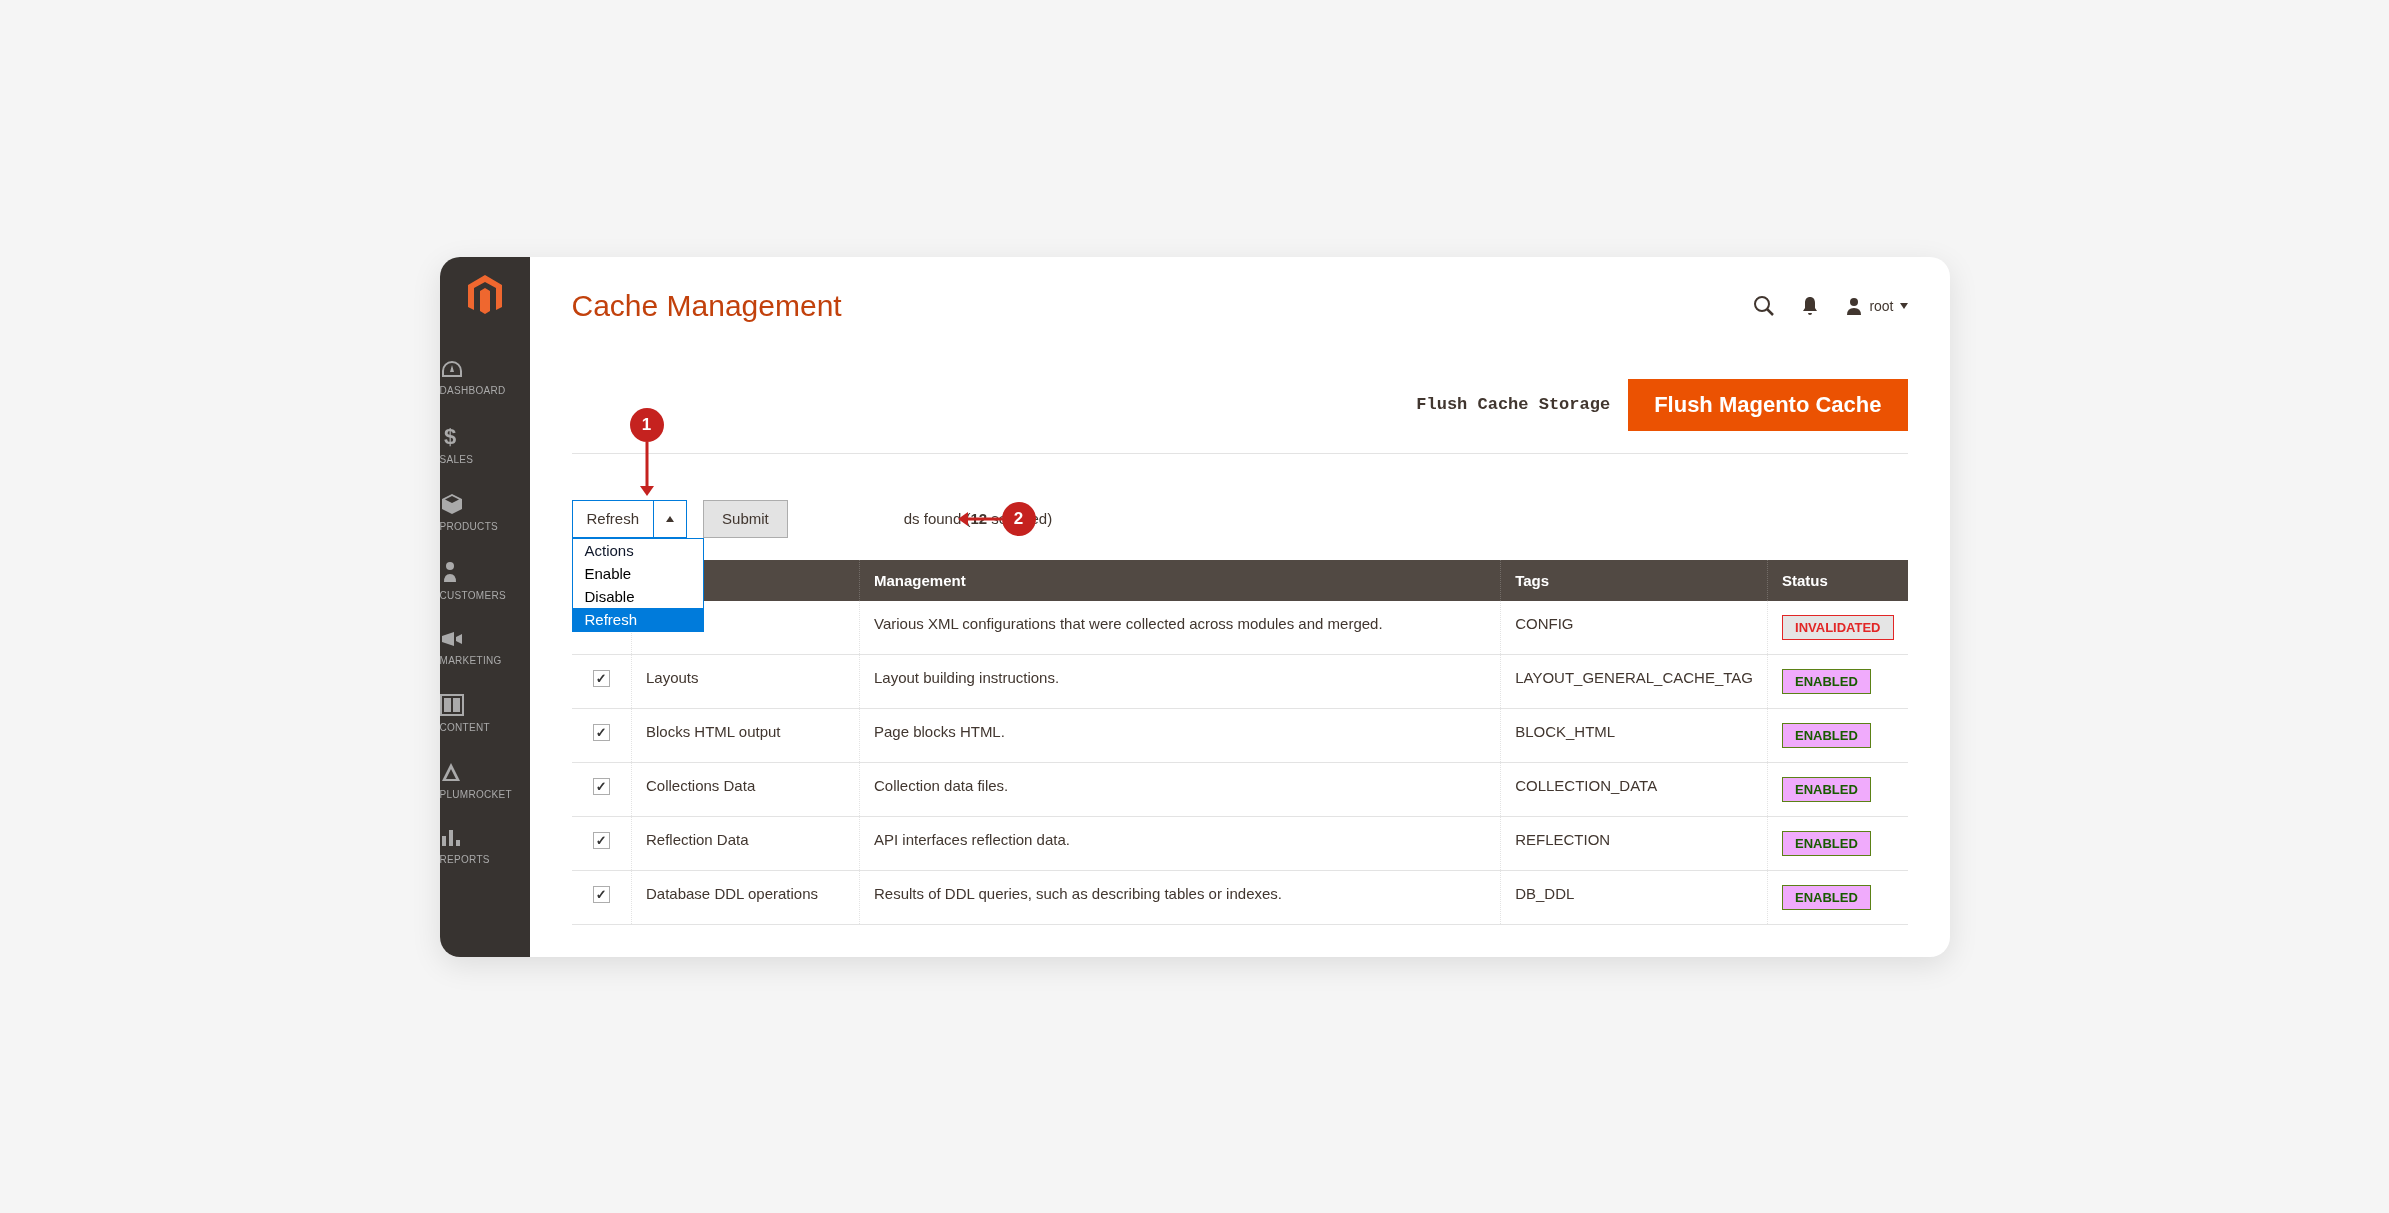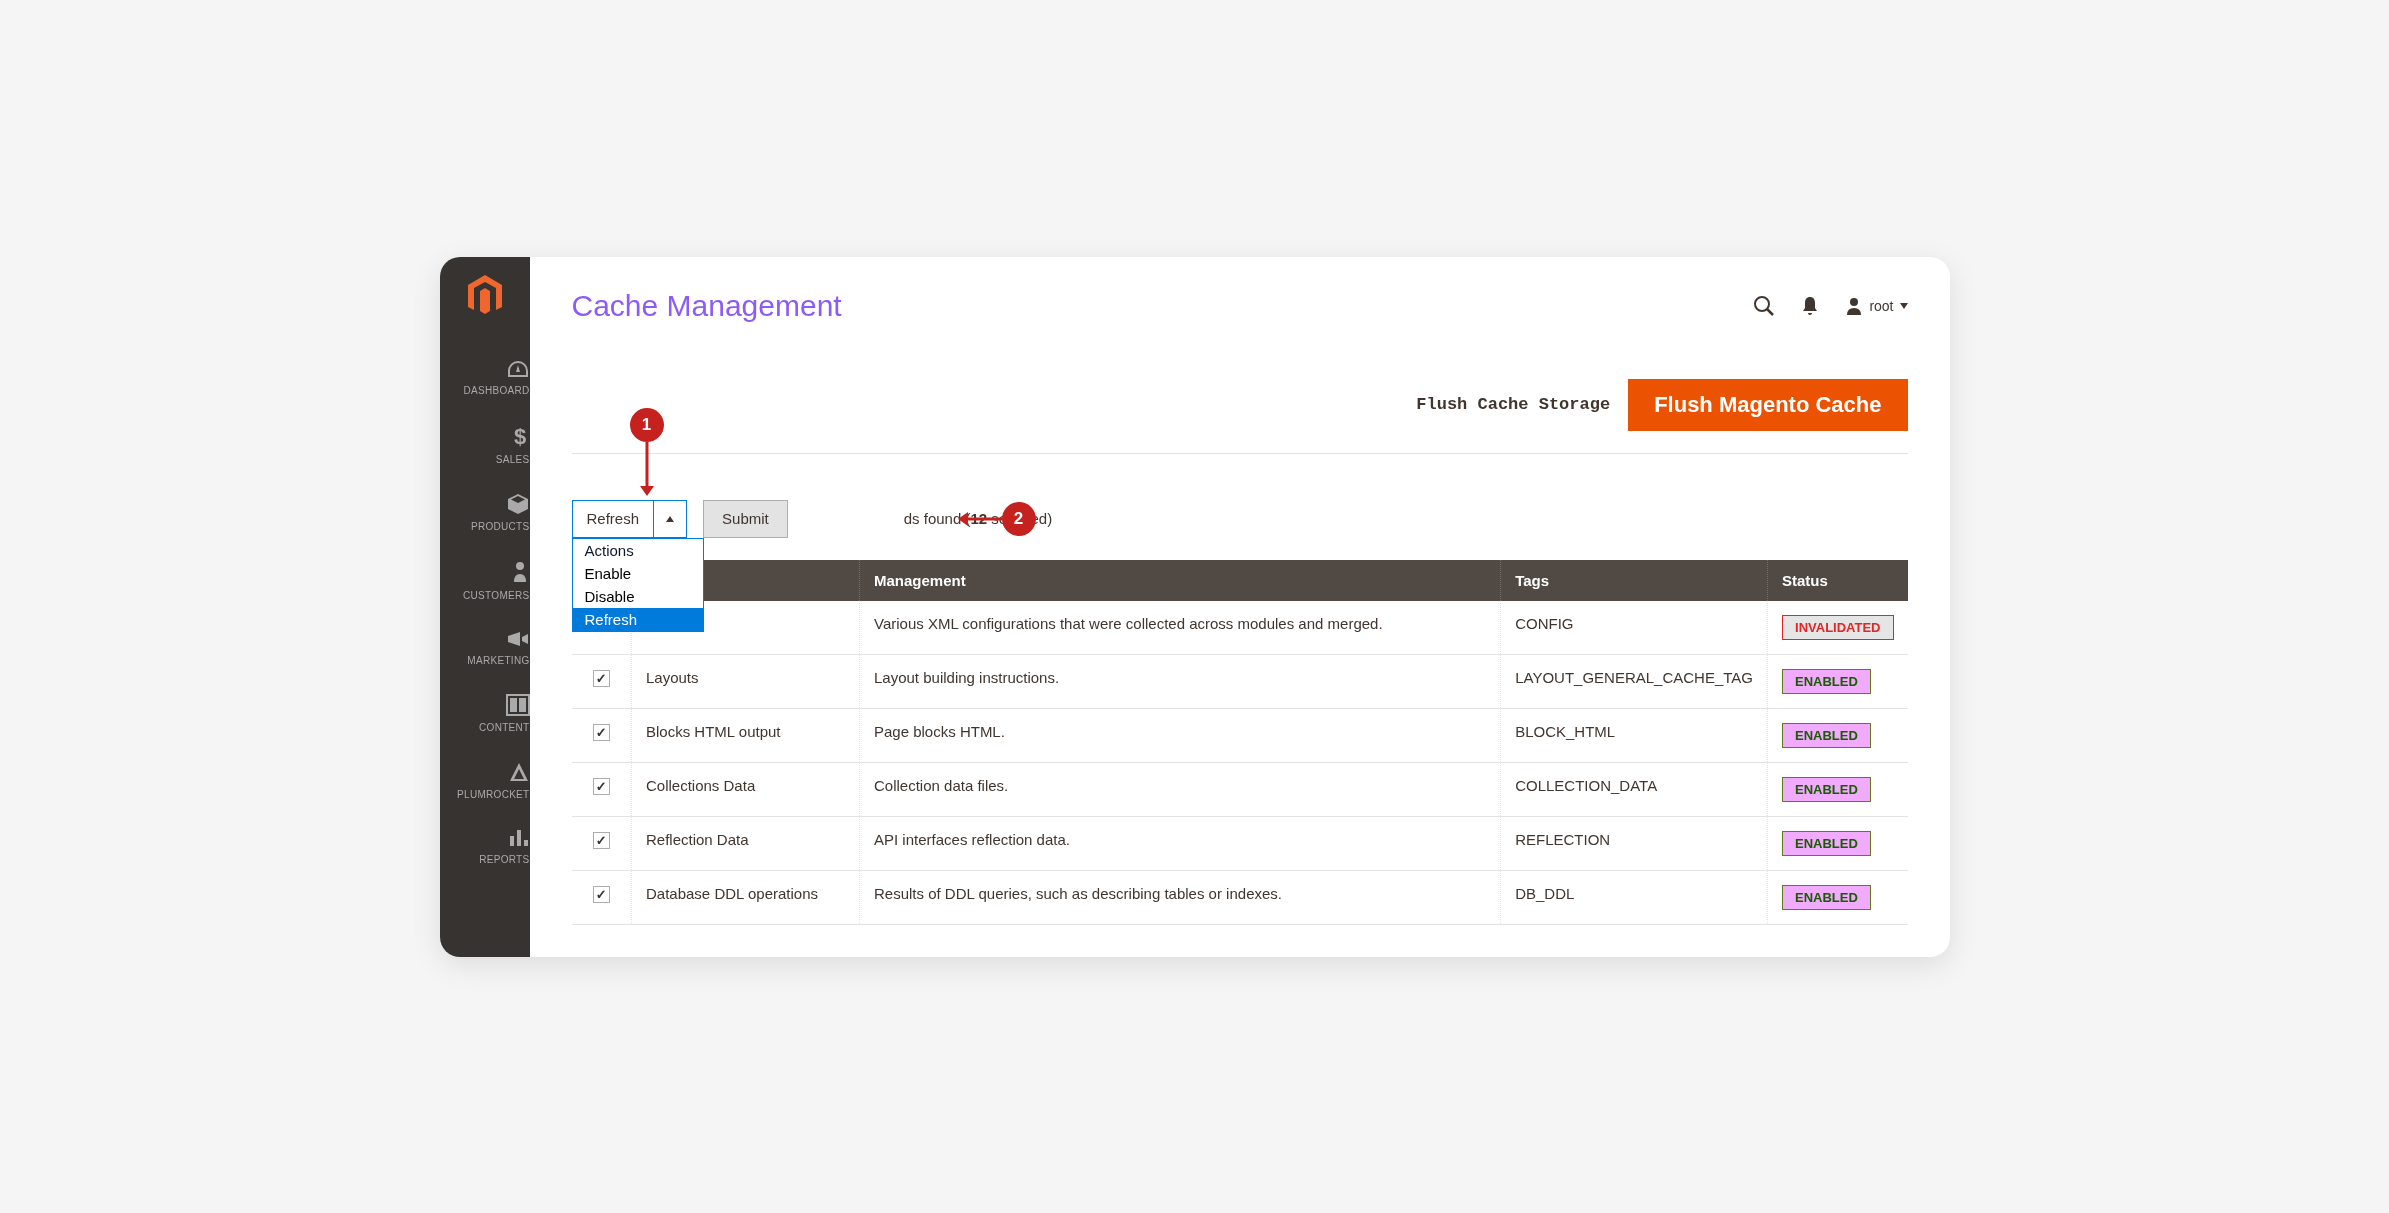--- a/index.html
+++ b/index.html
@@ -1,25 +1,25 @@
 <!DOCTYPE html>
 <html><head>
 <meta charset="utf-8">
 <style>
 * { margin: 0; padding: 0; box-sizing: border-box; }
 body { font-family: 'Helvetica Neue', Arial, sans-serif; background: #f5f5f5; display: flex; justify-content: center; align-items: center; min-height: 100vh; padding: 40px; }
 .window { width: 1510px; background: #fff; border-radius: 20px; overflow: hidden; box-shadow: 0 8px 30px rgba(0,0,0,0.1); display: flex; position: relative; }
 .sidebar { width: 90px; background: #373330; display: flex; flex-direction: column; align-items: center; padding: 18px 0; }
 .logo { margin-bottom: 24px; color: #ef672f; }
-.nav-item { display: flex; flex-direction: column; align-items: flex-end; color: #aaa; padding: 14px 0; cursor: pointer; width: 100%; }
+.nav-item { display: flex; flex-direction: column; align-items: flex-start; color: #aaa; padding: 14px 0; cursor: pointer; width: 100%; }
 .nav-item svg { margin-bottom: 6px; }
 .nav-label { font-size: 10px; text-align: center; letter-spacing: 0.3px; }
 .main { flex: 1; padding: 32px 42px; position: relative; }
 .header-row { display: flex; justify-content: space-between; align-items: center; margin-bottom: 56px; }
-.page-title { font-size: 30px; font-weight: 400; color: #8b5cf6; }
+.page-title { font-size: 30px; font-weight: 400; color: #c2410c; }
 .header-icons { display: flex; align-items: center; gap: 26px; }
 .header-icons svg { cursor: pointer; }
 .user-dropdown { display: flex; align-items: center; gap: 6px; cursor: pointer; font-size: 14px; color: #41362f; }
 .action-bar { display: flex; justify-content: flex-end; align-items: center; gap: 18px; padding-bottom: 22px; border-bottom: 1px solid #e3e3e3; margin-bottom: 46px; }
 .btn-secondary { font-size: 17px; font-weight: 600; color: #41362f; cursor: pointer; font-family: Liberation Mono, monospace; }
 .btn-primary { background: #eb5202; color: #fff; font-size: 22px; font-weight: 600; padding: 13px 26px; border: none; cursor: pointer; }
 .toolbar { display: flex; align-items: center; gap: 16px; margin-bottom: 22px; position: relative; }
 .dropdown-wrap { position: relative; }
 .dropdown-select { display: flex; border: 1px solid #007bdb; background: #fff; height: 38px; }
 .dropdown-text { padding: 8px 14px; font-size: 15px; color: #41362f; display: flex; align-items: center; border-right: 1px solid #007bdb; }

